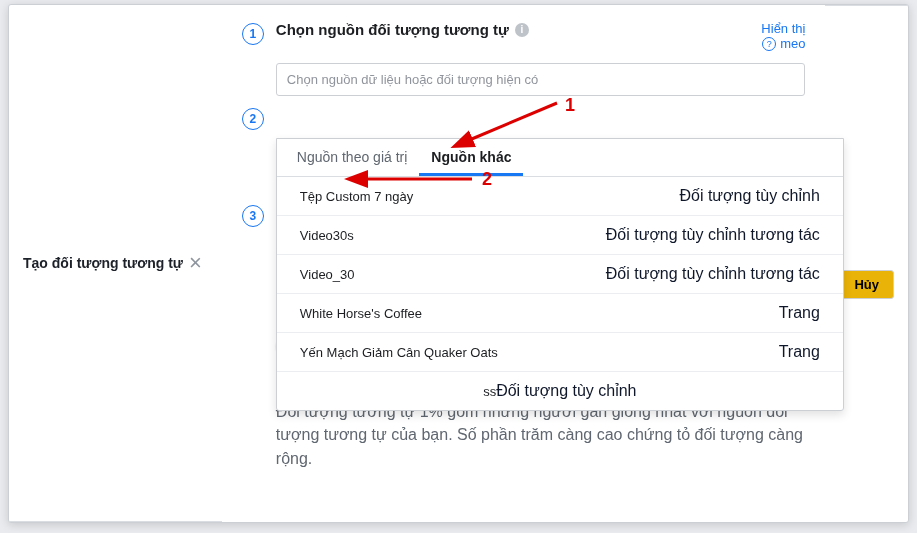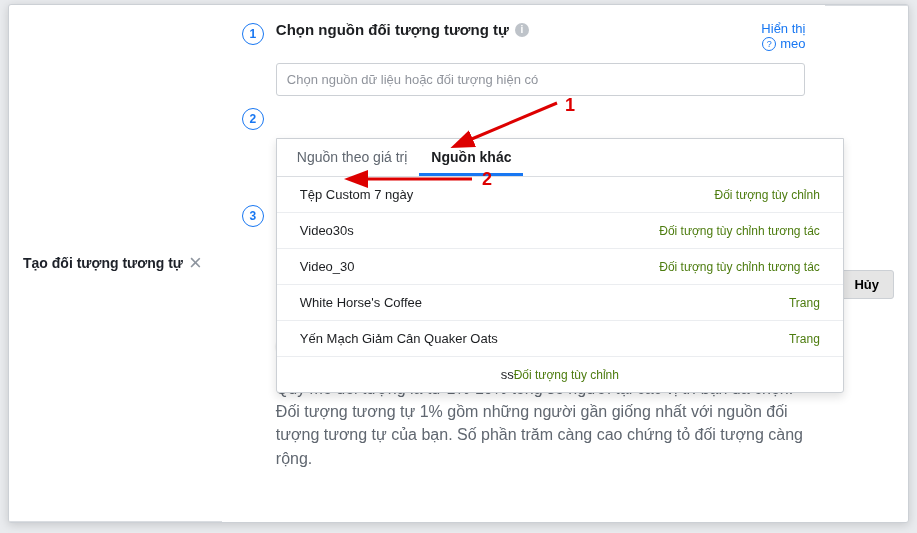--- a/index.html
+++ b/index.html
@@ -18,30 +18,30 @@
   .help-icon { width: 14px; height: 14px; border: 1px solid #1877f2; border-radius: 50%; color: #1877f2; font-size: 9px; display: inline-flex; align-items: center; justify-content: center; }
   .source-input { width: 100%; border: 1px solid #ccd0d5; border-radius: 3px; padding: 8px 10px; font-size: 13px; color: #333; }
   .source-input::placeholder { color: #90949c; }
   .dropdown { position: absolute; top: 122px; left: 54px; width: 568px; background: #fff; border: 1px solid #ccd0d5; border-radius: 0 0 3px 3px; box-shadow: 0 4px 10px rgba(0,0,0,0.12); z-index: 10; margin-top: 11px; }
   .tabs { display: flex; border-bottom: 1px solid #dadde1; padding: 0 8px; }
   .tab { padding: 10px 12px 8px 12px; font-size: 14px; color: #606770; cursor: pointer; border-bottom: 3px solid transparent; }
   .tab.active { color: #1c1e21; font-weight: bold; border-bottom-color: #1877f2; }
   .opt { display: flex; justify-content: space-between; align-items: center; padding: 10px 23px; border-bottom: 1px solid #ebedf0; cursor: pointer; font-size: 13px; }
   .opt:last-child { border-bottom: none; justify-content: center; }
   .opt-name { color: #1c1e21; }
-  .opt-type { color: #4d7c0f; font-size: 12px; }
+  .opt-type { color: #0f172a; font-size: 16px; }
   .step2-right { flex:1; display:flex; align-items:center; justify-content:flex-end; padding-right:10px; margin-top:50px; }
   .browse-btn { border:1px solid #ccd0d5; background:#eab308; padding:6px 14px; border-radius:3px; font-weight:bold; font-size:13px; cursor:pointer; }
   .slider-wrap { margin-left: 34px; margin-top: 90px; position: relative; }
   .slider-track { height: 6px; background: #dadde1; border-radius: 3px; position: relative; }
   .slider-handle { position:absolute; left:0; top:-5px; width:16px; height:16px; background:#fff; border:1px solid #8d949e; border-radius:50%; box-shadow:0 1px 2px rgba(0,0,0,0.2); }
   .ticks { display:flex; justify-content:space-between; margin-top:6px; font-size:11px; color:#606770; }
   .desc { margin-left:34px; margin-top:10px; color:#606770; font-size:16px; line-height:1.45; }
   .modal-footer { border-top:1px solid #dadde1; padding:10px 14px; display:flex; justify-content:space-between; align-items:center; }
-  .btn-cancel { border:1px solid #ccd0d5; background:#e5e5e5; padding:6px 14px; border-radius:3px; font-weight:bold; cursor:pointer; font-size:13px;margin-top:40px; }
+  .btn-cancel { border:1px solid #ccd0d5; background:#eab308; padding:6px 14px; border-radius:3px; font-weight:bold; cursor:pointer; font-size:13px;margin-top:40px; }
   .btn-primary { background:#8ab4f8; color:#fff; border:none; padding:7px 14px; border-radius:3px; font-weight:bold; cursor:pointer; font-size:13px; opacity:0.9; }
   
   .arrow { position:absolute; z-index:20; pointer-events:none; }
   .arrow svg { overflow:visible; }
   .arrow-label { fill:#d00; font-weight:bold; font-size:18px; }
   .step3-spacer { height:50px; }
 </style>
 </head>
 <body>
 

